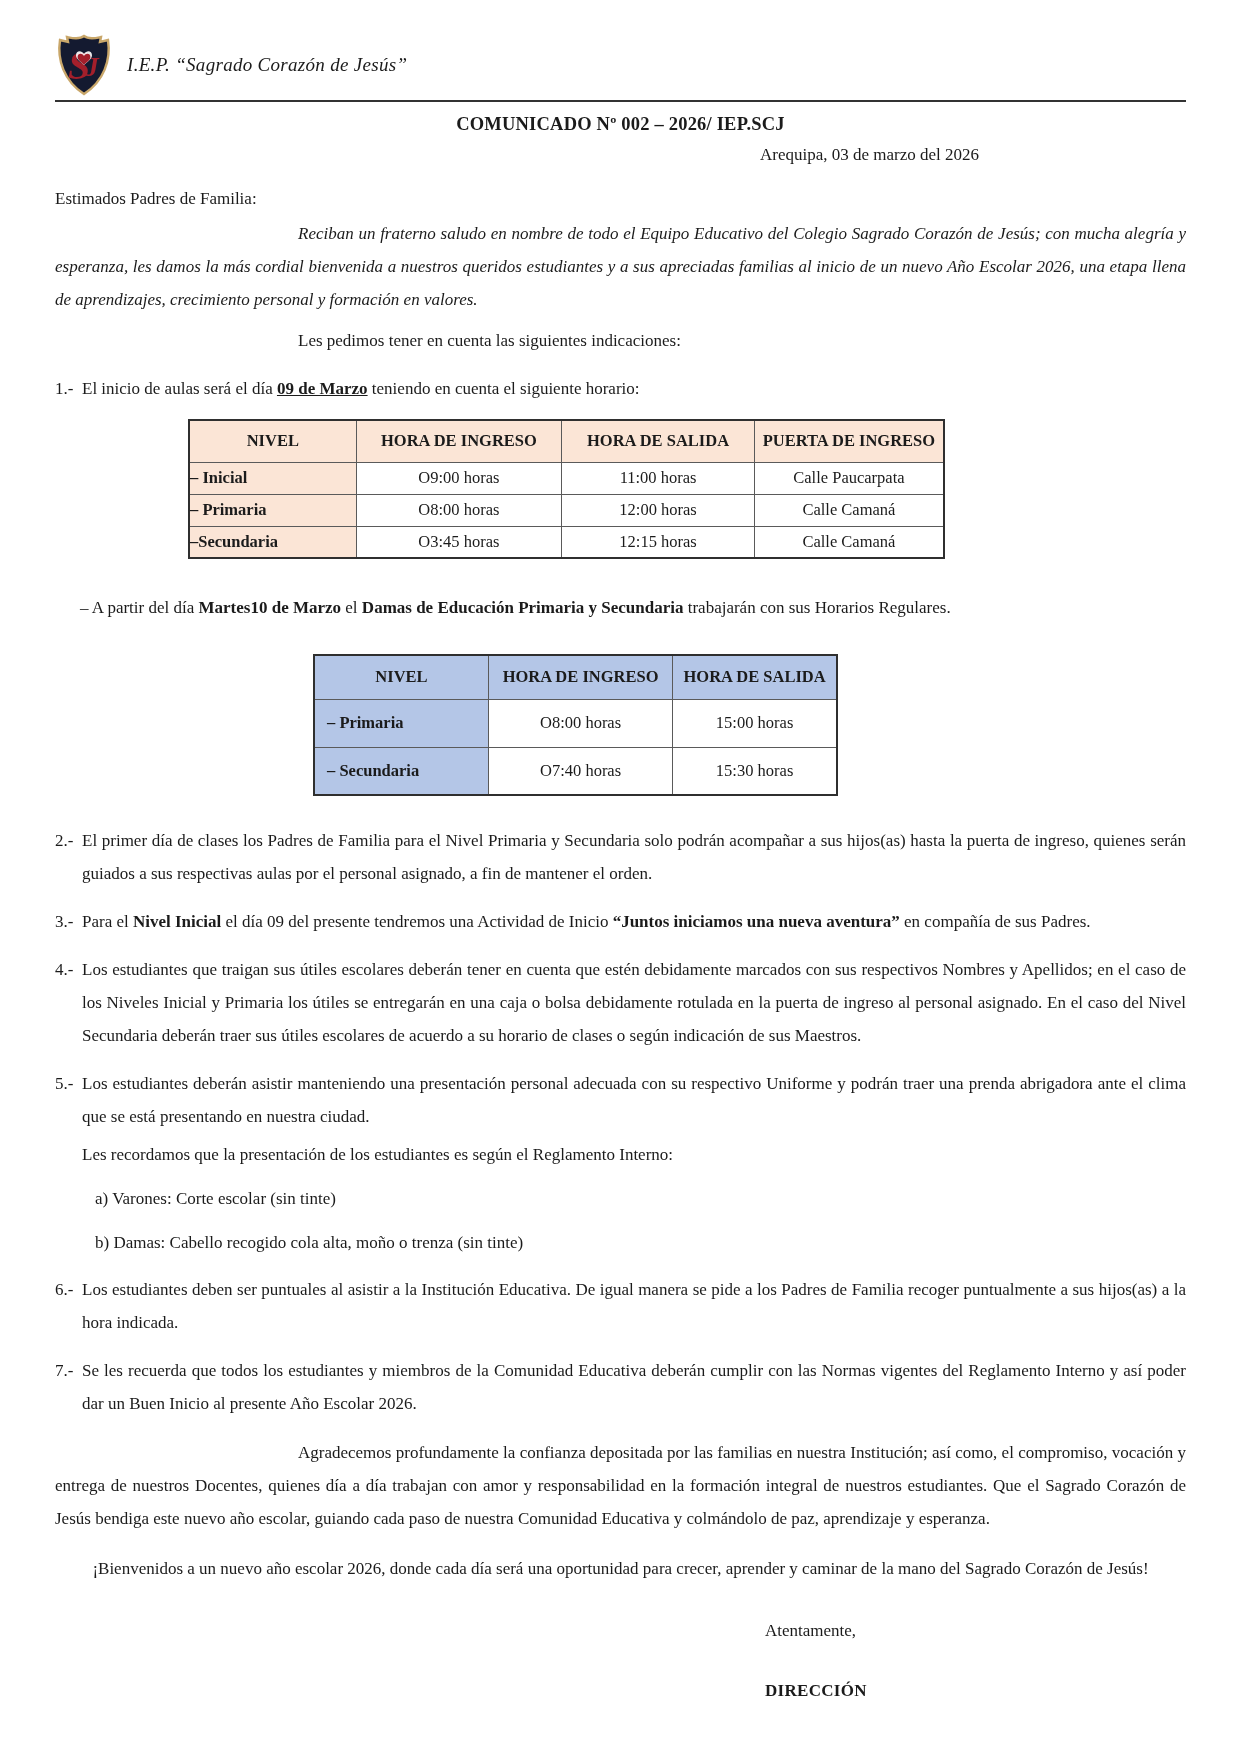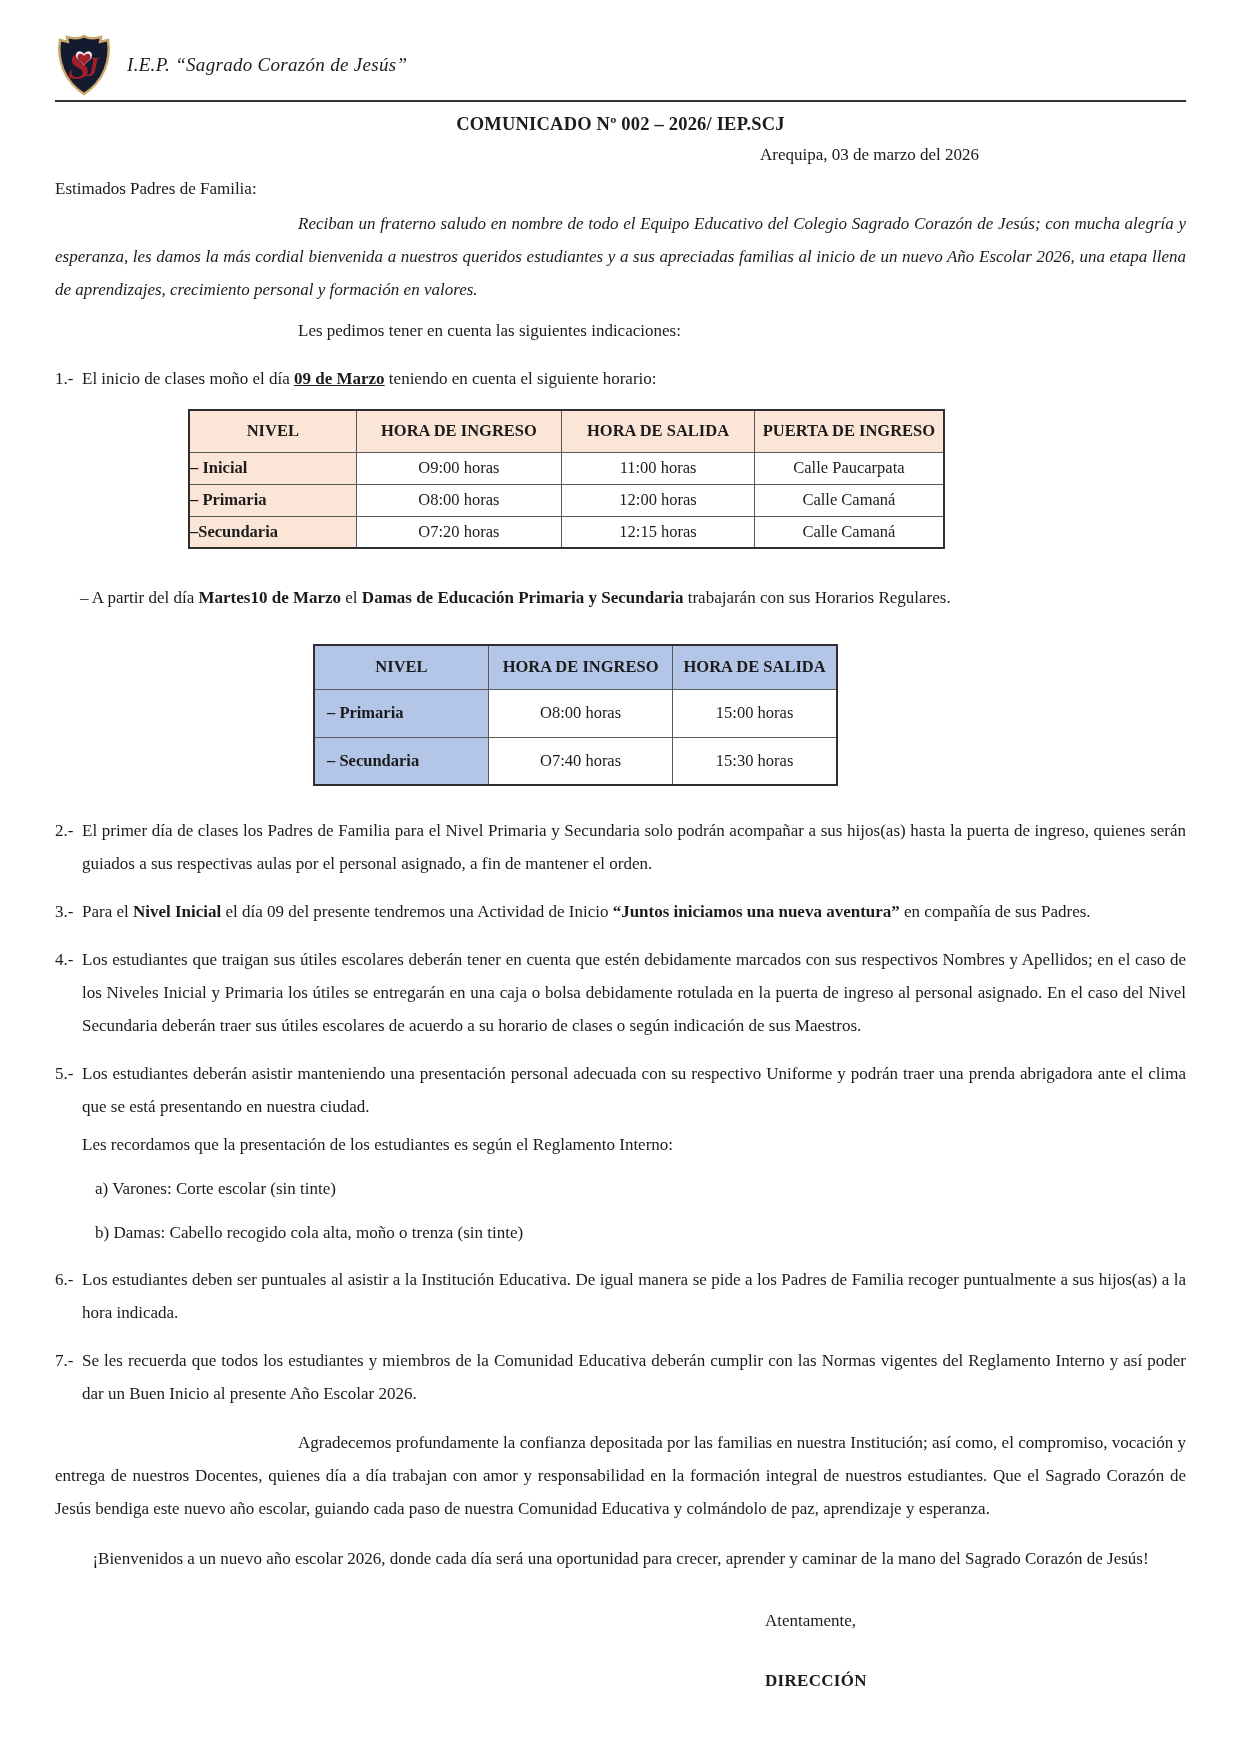--- a/index.html
+++ b/index.html
@@ -24,21 +24,21 @@
     position:relative;
     overflow:hidden;
   }
   
   .hdr{display:flex;align-items:center;gap:14px;border-bottom:2px solid #333;padding-bottom:4px;}
   .hdr .logo{flex:0 0 auto;}
   .school-name{font-style:italic;font-size:19px;letter-spacing:.3px;}
   
   .doc-title{text-align:center;font-weight:bold;font-size:18.5px;margin-top:12px;letter-spacing:.2px;}
   .date-line{margin-top:10px;margin-left:705px;white-space:nowrap;}
-  .salutation{margin-top:14px;}
+  .salutation{margin-top:24px;}
   
   p.flow{line-height:33px;text-align:justify;}
   .indented{text-indent:243px;}
   .intro{margin-top:8px;font-style:italic;}
   .lead{margin-top:8px;}
   
   .item{position:relative;padding-left:27px;line-height:33px;text-align:justify;margin-top:15px;}
   .item .num{position:absolute;left:0;top:0;}
   .subline{padding-left:40px;line-height:31px;margin-top:13px;}
   .note-line{padding-left:27px;line-height:31px;margin-top:6px;}
@@ -85,21 +85,21 @@
   <div class="doc-title">COMUNICADO  Nº 002 – 2026/ IEP.SCJ</div>
   <div class="date-line">Arequipa, 03 de marzo del 2026</div>
 
   <div class="salutation">Estimados Padres de Familia:</div>
 
   <p class="flow indented intro">Reciban un fraterno saludo en nombre de todo el Equipo Educativo del Colegio Sagrado Corazón de Jesús; con mucha alegría y esperanza, les damos la más cordial bienvenida a nuestros queridos estudiantes y a sus apreciadas familias al inicio de un nuevo Año Escolar 2026, una etapa llena de aprendizajes, crecimiento personal y formación en valores.</p>
   <p class="flow indented lead">Les pedimos tener en cuenta las siguientes indicaciones:</p>
 
   <div class="item">
     <span class="num">1.-</span>
-    <span>El inicio de clases moño el día </span><span class="bu">09 de Marzo</span><span> teniendo en cuenta el siguiente horario:</span>
+    <span>El inicio de aulas será el día </span><span class="bu">09 de Marzo</span><span> teniendo en cuenta el siguiente horario:</span>
   </div>
 
   <table class="t1">
     <thead>
       <tr>
         <th>NIVEL</th>
         <th class="c2">HORA DE INGRESO</th>
         <th class="c3">HORA DE SALIDA</th>
         <th class="c4">PUERTA DE INGRESO</th>
       </tr>
@@ -112,21 +112,21 @@
         <td>Calle Paucarpata</td>
       </tr>
       <tr>
         <td class="lvl">– Primaria</td>
         <td>O8:00 horas</td>
         <td>12:00 horas</td>
         <td>Calle Camaná</td>
       </tr>
       <tr>
         <td class="lvl">–Secundaria</td>
-        <td>O7:20 horas</td>
+        <td>O3:45 horas</td>
         <td>12:15 horas</td>
         <td>Calle Camaná</td>
       </tr>
     </tbody>
   </table>
 
   <div class="after-t1">
     <span>–</span><span> A partir del día </span><span class="b">Martes10 de Marzo</span><span> el </span><span class="b">Damas de Educación Primaria y Secundaria</span><span> trabajarán con sus Horarios Regulares.</span>
   </div>
 

